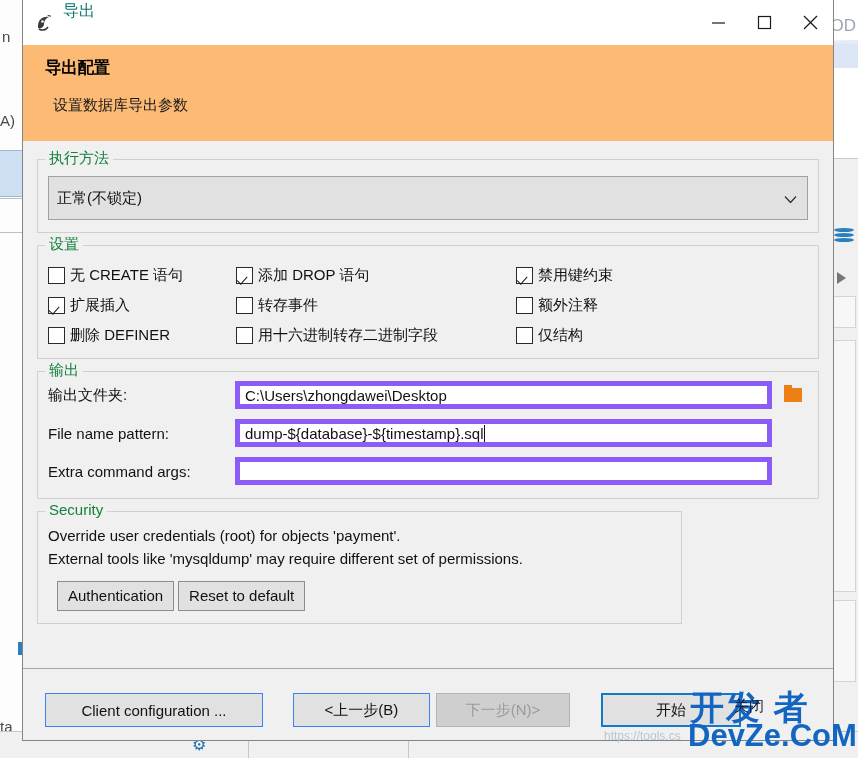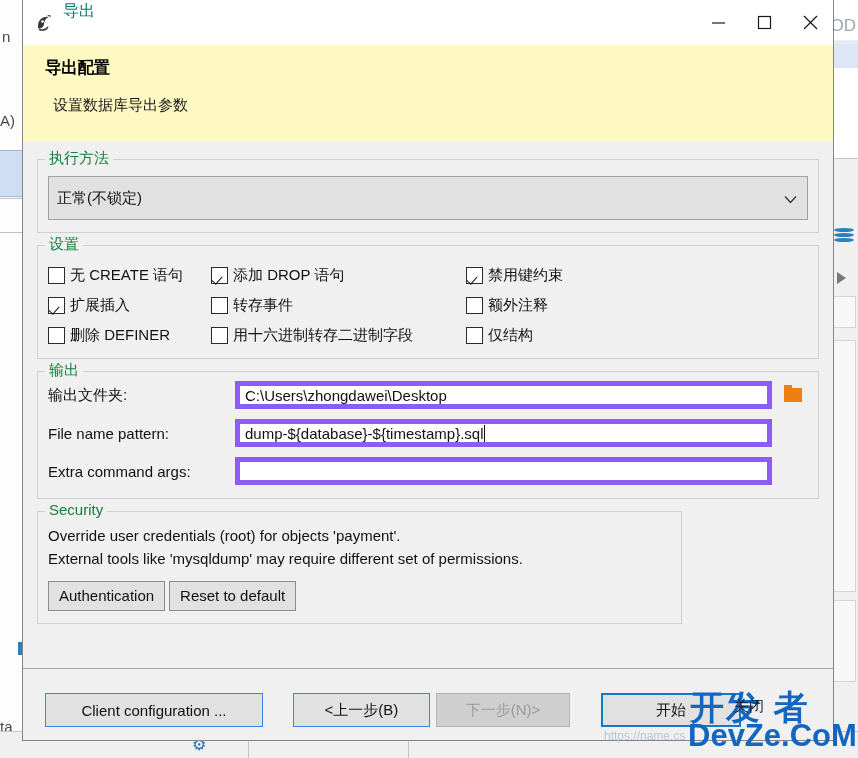--- a/index.html
+++ b/index.html
@@ -37,39 +37,39 @@
     background:#f0f0f0;border:1px solid #848484;border-top:none;
     box-sizing:border-box;
   }
   .titlebar{height:45px;background:#ffffff;position:relative;}
   .title-icon{position:absolute;left:11px;top:13px;width:21px;height:21px;}
   .title-text{position:absolute;left:40px;top:1px;font-size:16px;color:#0f766e;}
   .winbtns{position:absolute;right:0;top:0;height:45px;display:flex;}
   .winbtn{width:46px;height:45px;display:flex;align-items:center;justify-content:center;}
   .winbtn svg{display:block;}
 
-  .header{background:#fef9c3;padding:0 0 0 22px;height:96px;box-sizing:border-box;}
+  .header{background:#fdba74;padding:0 0 0 22px;height:96px;box-sizing:border-box;}
   .header h1{margin:0;padding-top:12px;font-size:16.5px;font-weight:bold;color:#000;letter-spacing:-0.3px;}
   .header p{margin:0;padding-top:17px;padding-left:8px;font-size:15px;color:#1a1a1a;}
 
   .body{padding:0 14px;}
 
   
   .group{border:1px solid #d0d0d0;position:relative;margin-top:12px;padding:0 10px 10px 10px;}
   .group>.legend{position:absolute;top:-11px;left:7px;background:#f0f0f0;padding:0 4px;font-size:15px;color:#15803d;}
 
   #grp-exec{margin-top:18px;padding-bottom:12px;}
   .combo{margin-top:16px;height:44px;background:#e1e1e1;border:1px solid #a0a0a0;position:relative;
     display:flex;align-items:center;padding-left:8px;font-size:15px;color:#111;box-sizing:border-box;}
   .combo .chev{position:absolute;right:10px;top:50%;transform:translateY(-50%);}
 
   
   #grp-settings{padding-bottom:8px;}
   .cbgrid{margin-top:14px;}
-  .cbrow{display:flex;align-items:center;height:30px;}
+  .cbrow{display:flex;align-items:center;height:30px;gap:25px;}
   .cb{display:flex;align-items:center;box-sizing:border-box;}
   .cb .box{width:15px;height:15px;border:1px solid #2a2a2a;background:#fff;flex:none;position:relative;}
   .cb .box.checked::after{
     content:"";position:absolute;left:2px;top:6px;width:5px;height:9px;
     border:solid #1a1a1a;border-width:0 1.6px 1.6px 0;transform:rotate(42deg);
   }
   .cb .lbl{font-size:15px;color:#111;margin-left:5px;white-space:nowrap;}
   .col1{width:163px;}
   .col2{width:255px;}
   .col3{width:auto;}
@@ -83,21 +83,21 @@
   .orow .ofield .caret{display:inline-block;width:1px;height:17px;background:#111;margin-left:1px;}
   .folderbtn{width:30px;height:28px;margin-left:6px;display:flex;align-items:center;justify-content:center;flex:none;}
   .folder{width:18px;height:14px;background:#ed8014;position:relative;}
   .folder::before{content:"";position:absolute;left:0;top:-3px;width:8px;height:3px;background:#ed8014;}
 
   
   #grp-security{padding:0 10px 12px 10px;}
   .sectext{font-size:15px;color:#111;margin-top:12px;line-height:1.55;}
   .secbtns{display:flex;margin-top:10px;}
   .btn{background:#e1e1e1;border:1px solid #8c8c8c;height:30px;display:flex;align-items:center;justify-content:center;
-    font-size:15px;color:#111;padding:0 10px;box-sizing:border-box;font-family:inherit;}
+    font-size:15px;color:#111;padding:0 10px;box-sizing:border-box;font-family:inherit;margin-left:9px;}
   .secbtns .btn+.btn{margin-left:4px;}
 
   
   .sep{position:absolute;left:0;right:0;top:668px;height:1px;background:#a6a6a6;}
   .footer{position:absolute;left:0;right:0;top:669px;height:71px;background:#f0f0f0;}
   .footer .inner{display:flex;align-items:center;padding-left:22px;padding-top:24px;}
   .fbtn{height:34px;min-width:0;background:#e1e1e1;border:1px solid #3b82f6;display:flex;align-items:center;
     justify-content:center;font-size:15px;color:#111;box-sizing:border-box;}
   #btn-client{width:218px;}
   #btn-back{width:137px;margin-left:30px;}
@@ -292,16 +292,16 @@
   <div class="footer">
     <div class="inner">
       <button class="fbtn" id="btn-client">Client configuration ...</button>
       <button class="fbtn" id="btn-back">&lt;上一步(B)</button>
       <button class="fbtn" id="btn-next">下一步(N)&gt;</button>
       <button class="fbtn" id="btn-start">开始</button>
     </div>
   </div>
 </div>
 
-<div class="wm" id="wm-url">https://name.cs</div>
+<div class="wm" id="wm-url">https://tools.cs</div>
 <div class="wm" id="wm-top">开发 者</div>
 <div class="wm" id="wm-small">关闭</div>
 <div class="wm" id="wm-bottom">DevZe.CoM</div>
 
 </body></html>

